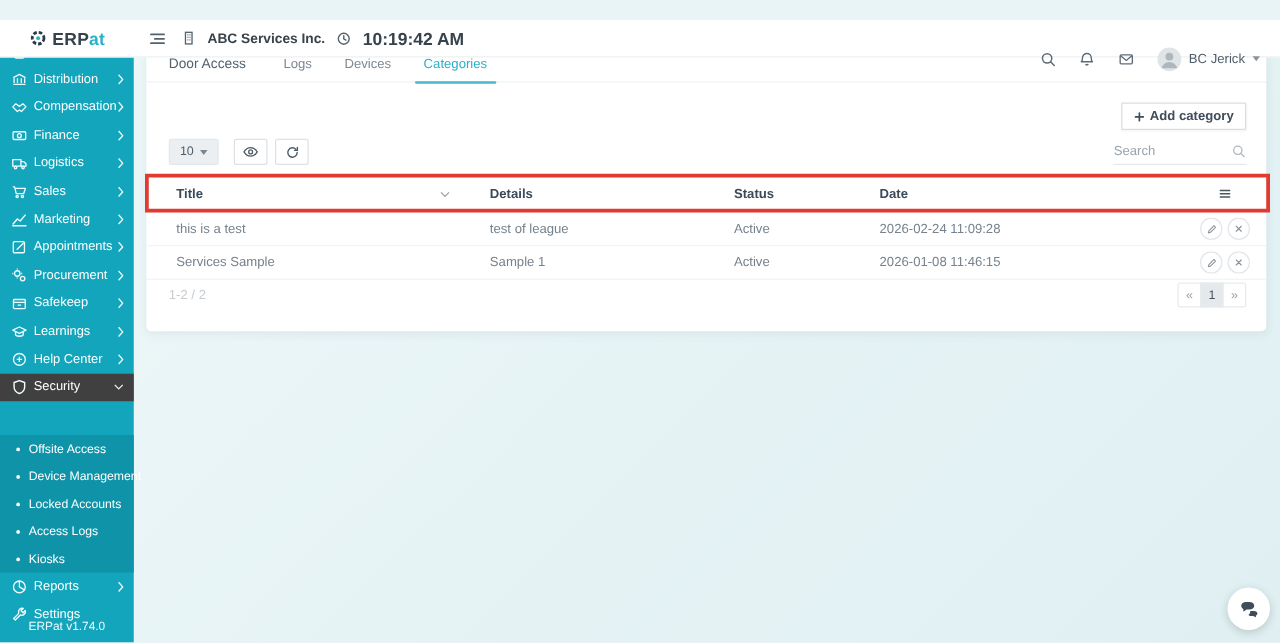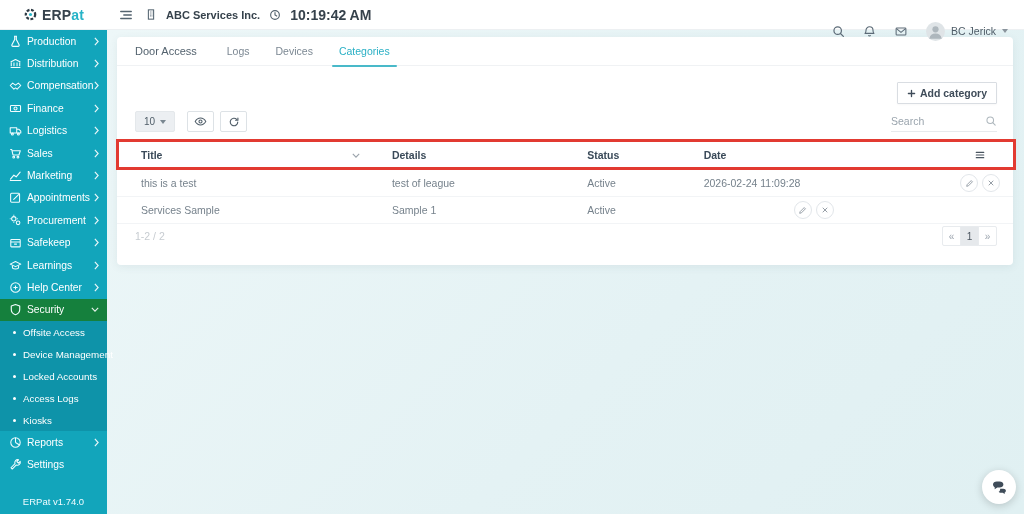--- a/index.html
+++ b/index.html
@@ -1,41 +1,41 @@
 <!DOCTYPE html>
 <html><head>
 <meta charset="utf-8">
 <style>
   * { margin:0; padding:0; box-sizing:border-box; }
   html,body { width:1024px; height:514px; overflow:hidden; }
   body { font-family:"Liberation Sans", sans-serif; position:relative; background:#e9f4f6; }
 
   
-  .topbar { position:absolute; top:0; left:0; right:0; height:30px; background:#fff; display:flex; z-index:5; border-bottom:1px solid #edf0f2; }
+  .topbar { position:absolute; top:16px; left:0; right:0; height:30px; background:#fff; display:flex; z-index:5; border-bottom:1px solid #edf0f2; }
   .logo { width:107px; display:flex; align-items:center; justify-content:center; gap:4px; flex:none; }
   .logo-text { font-size:14px; font-weight:bold; color:#36424c; letter-spacing:.2px; }
   .logo-accent { color:#26b3c7; }
   .topbar-main { flex:1; display:flex; align-items:center; justify-content:space-between; padding:0 16px 0 12px; }
   .tb-left { display:flex; align-items:center; gap:9px; color:#53636f; }
   .tb-company { font-size:11px; font-weight:bold; color:#36424c; }
   .tb-time { font-size:14px; font-weight:bold; color:#36424c; }
   .tb-right { display:flex; align-items:center; gap:18px; color:#5c6b77;margin-top:33px; }
   .avatar { width:19px; height:19px; border-radius:50%; background:#dfe4e7; display:flex; align-items:center; justify-content:center; overflow:hidden; }
   .tb-user { display:flex; align-items:center; gap:6px; cursor:pointer; }
   .tb-username { font-size:10.5px; color:#4f5d68; }
   .caret-down { width:0; height:0; border-left:3.5px solid transparent; border-right:3.5px solid transparent; border-top:4px solid #8a949d; }
 
   
   .sidebar { position:absolute; top:30px; left:0; bottom:0; width:107px; background:#12a5bb; color:#fff; z-index:4; }
   .side-item { display:flex; align-items:center; height:22.4px; padding:0 8px 0 9px; cursor:pointer; }
   .side-icon { width:15px; flex:none; display:flex; align-items:center; color:#f2fdff; }
   .side-label { flex:1; font-size:10.3px; padding-left:3px; white-space:nowrap; overflow:hidden; }
   .side-caret { flex:none; display:flex; opacity:.9; }
-  .side-item.active { background:#15803d; }
-  .submenu { background:#0e93a9; }
+  .side-item.active { background:#404040; }
+  .submenu { background:#0e93a9;margin-top:27px; }
   .sub-item { display:flex; align-items:center; height:22px; padding-left:13px; font-size:9.8px; cursor:pointer; white-space:nowrap; }
   .bullet { width:3px; height:3px; border-radius:50%; background:#fff; margin-right:7px; flex:none; }
   .version { position:absolute; bottom:7px; left:0; width:100%; text-align:center; font-size:9.5px; color:#f0fcff; }
 
   
   .content { position:absolute; left:107px; top:30px; right:0; bottom:0; background:linear-gradient(135deg,#edf7f8 0%,#e4f2f4 60%,#e0f0f2 100%); }
   .card { position:absolute; left:10px; top:7px; width:896px; height:228px; background:#fff; border-radius:4px; box-shadow:0 2px 8px rgba(50,80,90,.08); }
 
   .card-head { height:29px; display:flex; align-items:center; padding:0 18px; border-bottom:1px solid #f0f2f4; }
   .page-title { font-size:11px; color:#53626e; margin-right:30px; }
@@ -485,20 +485,21 @@
                 <svg width="8" height="8" viewBox="0 0 16 16" stroke="currentColor" stroke-width="1.8" stroke-linecap="round">
                   <path d="M4 4l8 8M12 4l-8 8"></path>
                 </svg>
               </span>
           </div>
         </div>
         <div class="trow">
           <div class="cell">Services Sample</div>
           <div class="cell">Sample 1</div>
           <div class="cell">Active</div>
+          <div class="cell">2026-01-08 11:46:15</div>
           <div class="cell actions">
             <span class="row-btn">
                 <svg width="9" height="9" viewBox="0 0 16 16" fill="none" stroke="currentColor" stroke-width="1.5" stroke-linejoin="round">
                   <path d="M3 13l.8-3L11 2.8l2.2 2.2L6 12.2z"></path>
                 </svg>
               </span>
             <span class="row-btn">
                 <svg width="8" height="8" viewBox="0 0 16 16" stroke="currentColor" stroke-width="1.8" stroke-linecap="round">
                   <path d="M4 4l8 8M12 4l-8 8"></path>
                 </svg>

